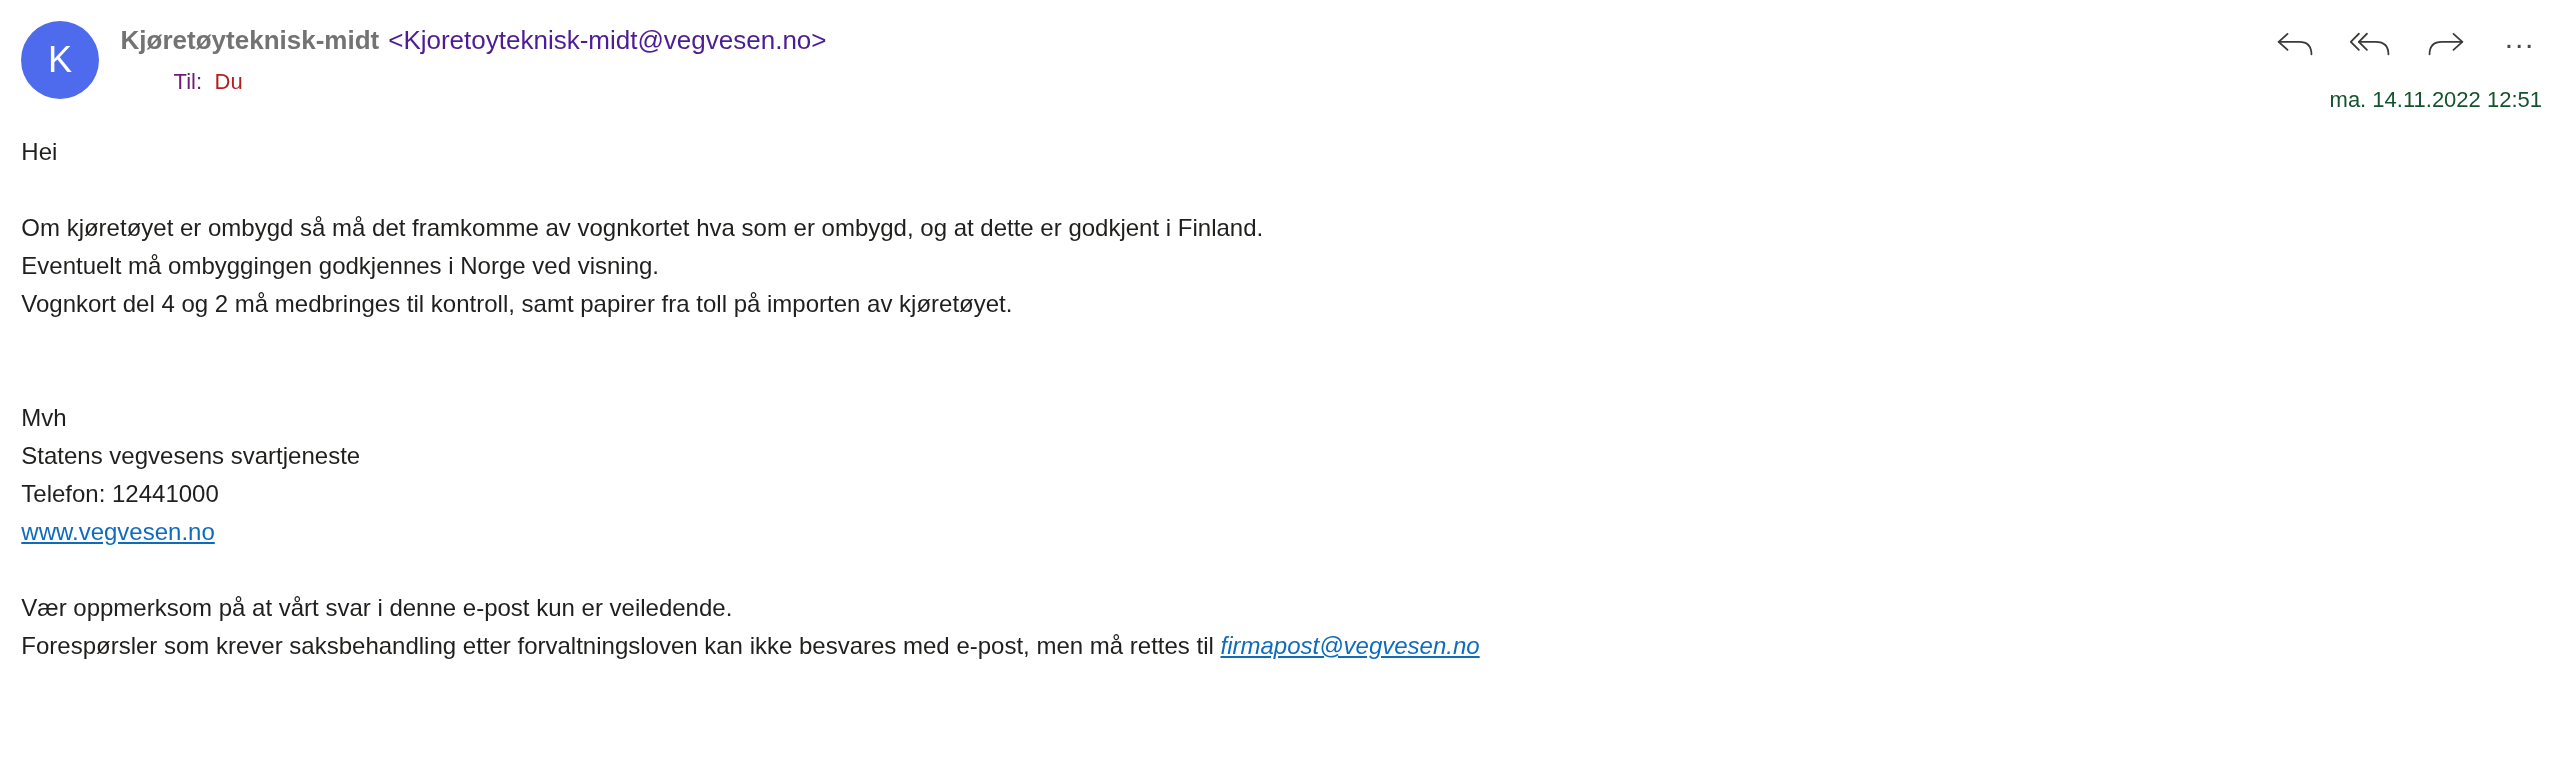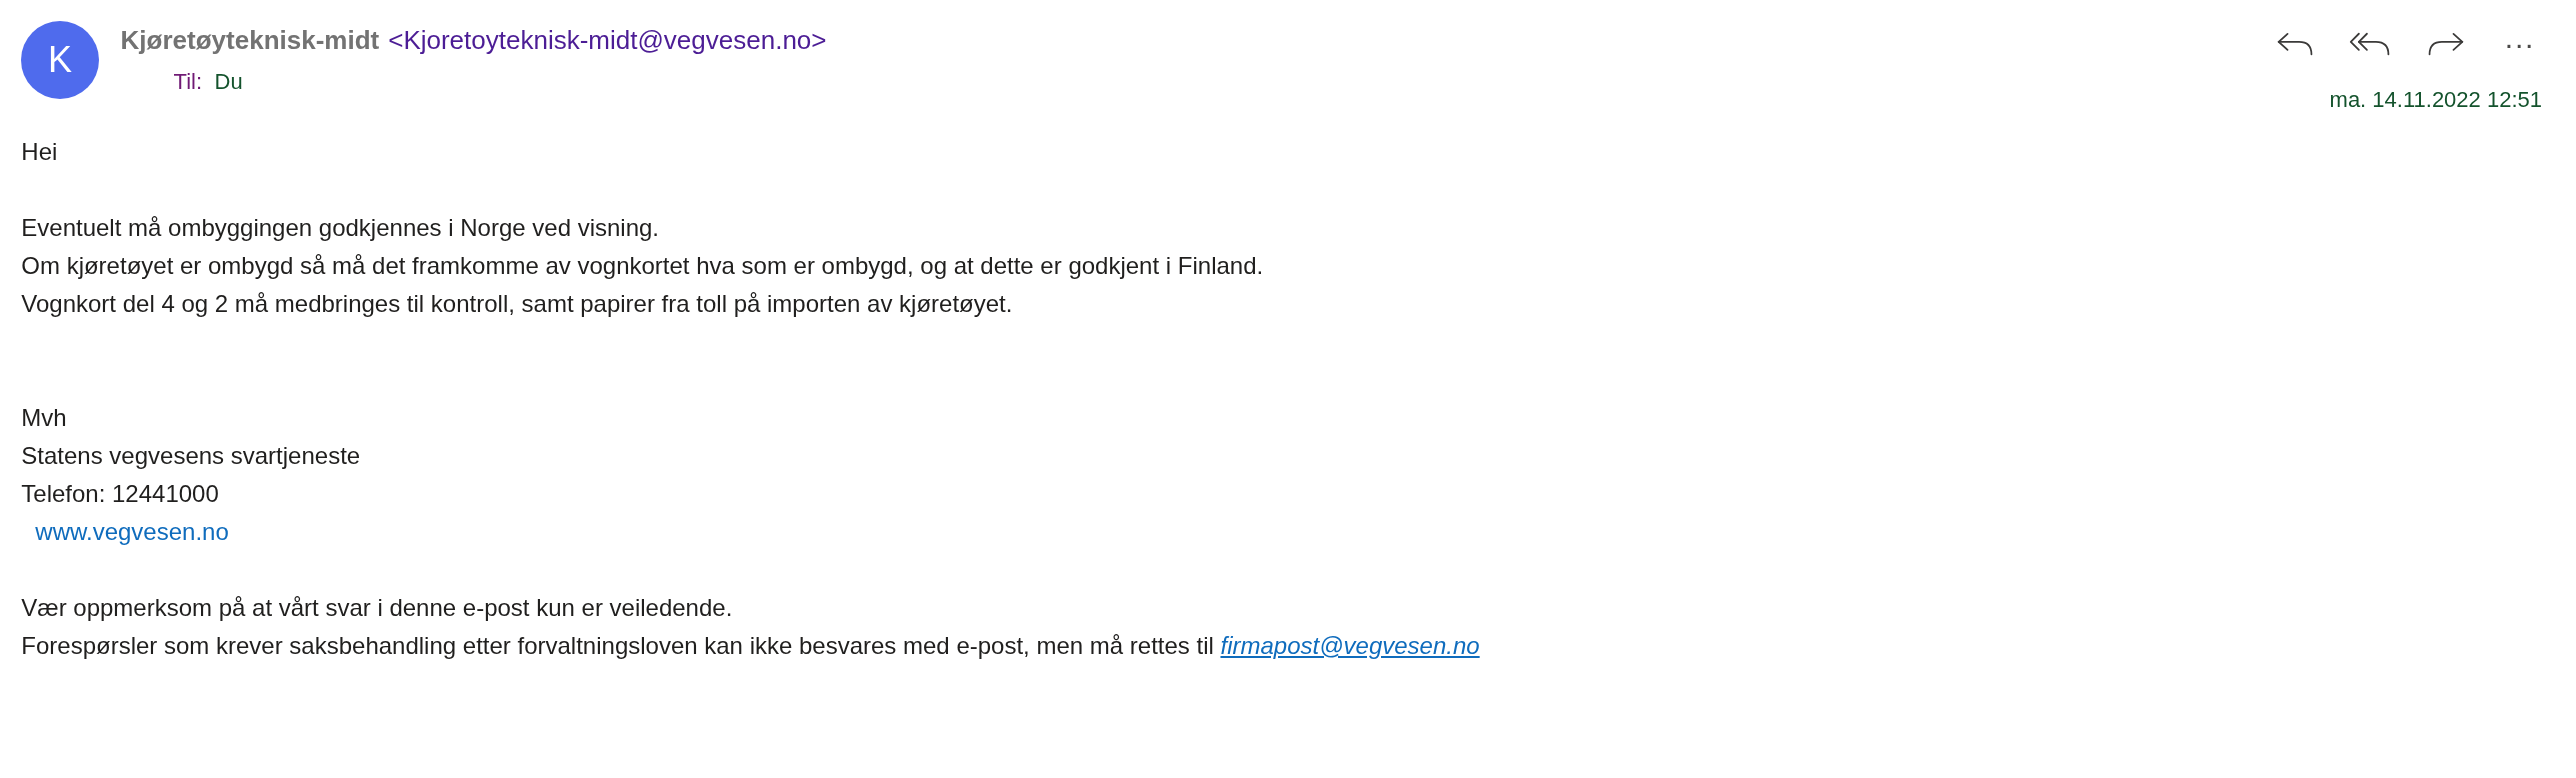--- a/index.html
+++ b/index.html
@@ -73,21 +73,21 @@
     font-size: 22px;
     line-height: 28.5px;
     color: #444342;
     white-space: nowrap;
   }
   .recipients-label {
     color: #701a75;
   }
   .recipients-value {
     margin-left: 12.4px;
-    color: #14532d;
+    color: #b91c1c;
     margin-top: 44px;
   }
 
   
   .header-actions {
     position: absolute;
     top: 14.2px;
     right: 32px;
     display: flex;
     align-items: center;
@@ -128,22 +128,22 @@
     color: #201f1e;
   }
   .para {
     margin: 0;
     white-space: pre-wrap;
   }
   .spacer-sm { height: 38px; }
   .spacer-lg { height: 76px; }
   .body-link {
     color: #0f6cbd;
+    text-decoration: underline;
     cursor: default;
-    margin-left: 14px;
   }
   .inline-link {
     color: #0f6cbd;
     text-decoration: underline;
     cursor: default;
     font-style: italic;
   }
 </style>
 </head>
 <body>
@@ -196,22 +196,22 @@
 
     <div class="timestamp">ma. 14.11.2022 12:51</div>
   </div>
 
   <div class="mail-body">
 
     <p class="para">Hei</p>
 
     <div class="spacer-sm"></div>
 
+    <p class="para">Om kjøretøyet er ombygd så må det framkomme av vognkortet hva som er ombygd, og at dette er godkjent i Finland.</p>
     <p class="para">Eventuelt må ombyggingen godkjennes i Norge ved visning.</p>
-    <p class="para">Om kjøretøyet er ombygd så må det framkomme av vognkortet hva som er ombygd, og at dette er godkjent i Finland.</p>
     <p class="para">Vognkort del 4 og 2 må medbringes til kontroll, samt papirer fra toll på importen av kjøretøyet.</p>
 
     <div class="spacer-lg"></div>
 
     <p class="para">Mvh</p>
     <p class="para">Statens vegvesens svartjeneste</p>
     <p class="para">Telefon: 12441000</p>
     <p class="para"><a class="body-link">www.vegvesen.no</a></p>
 
     <div class="spacer-sm"></div>

